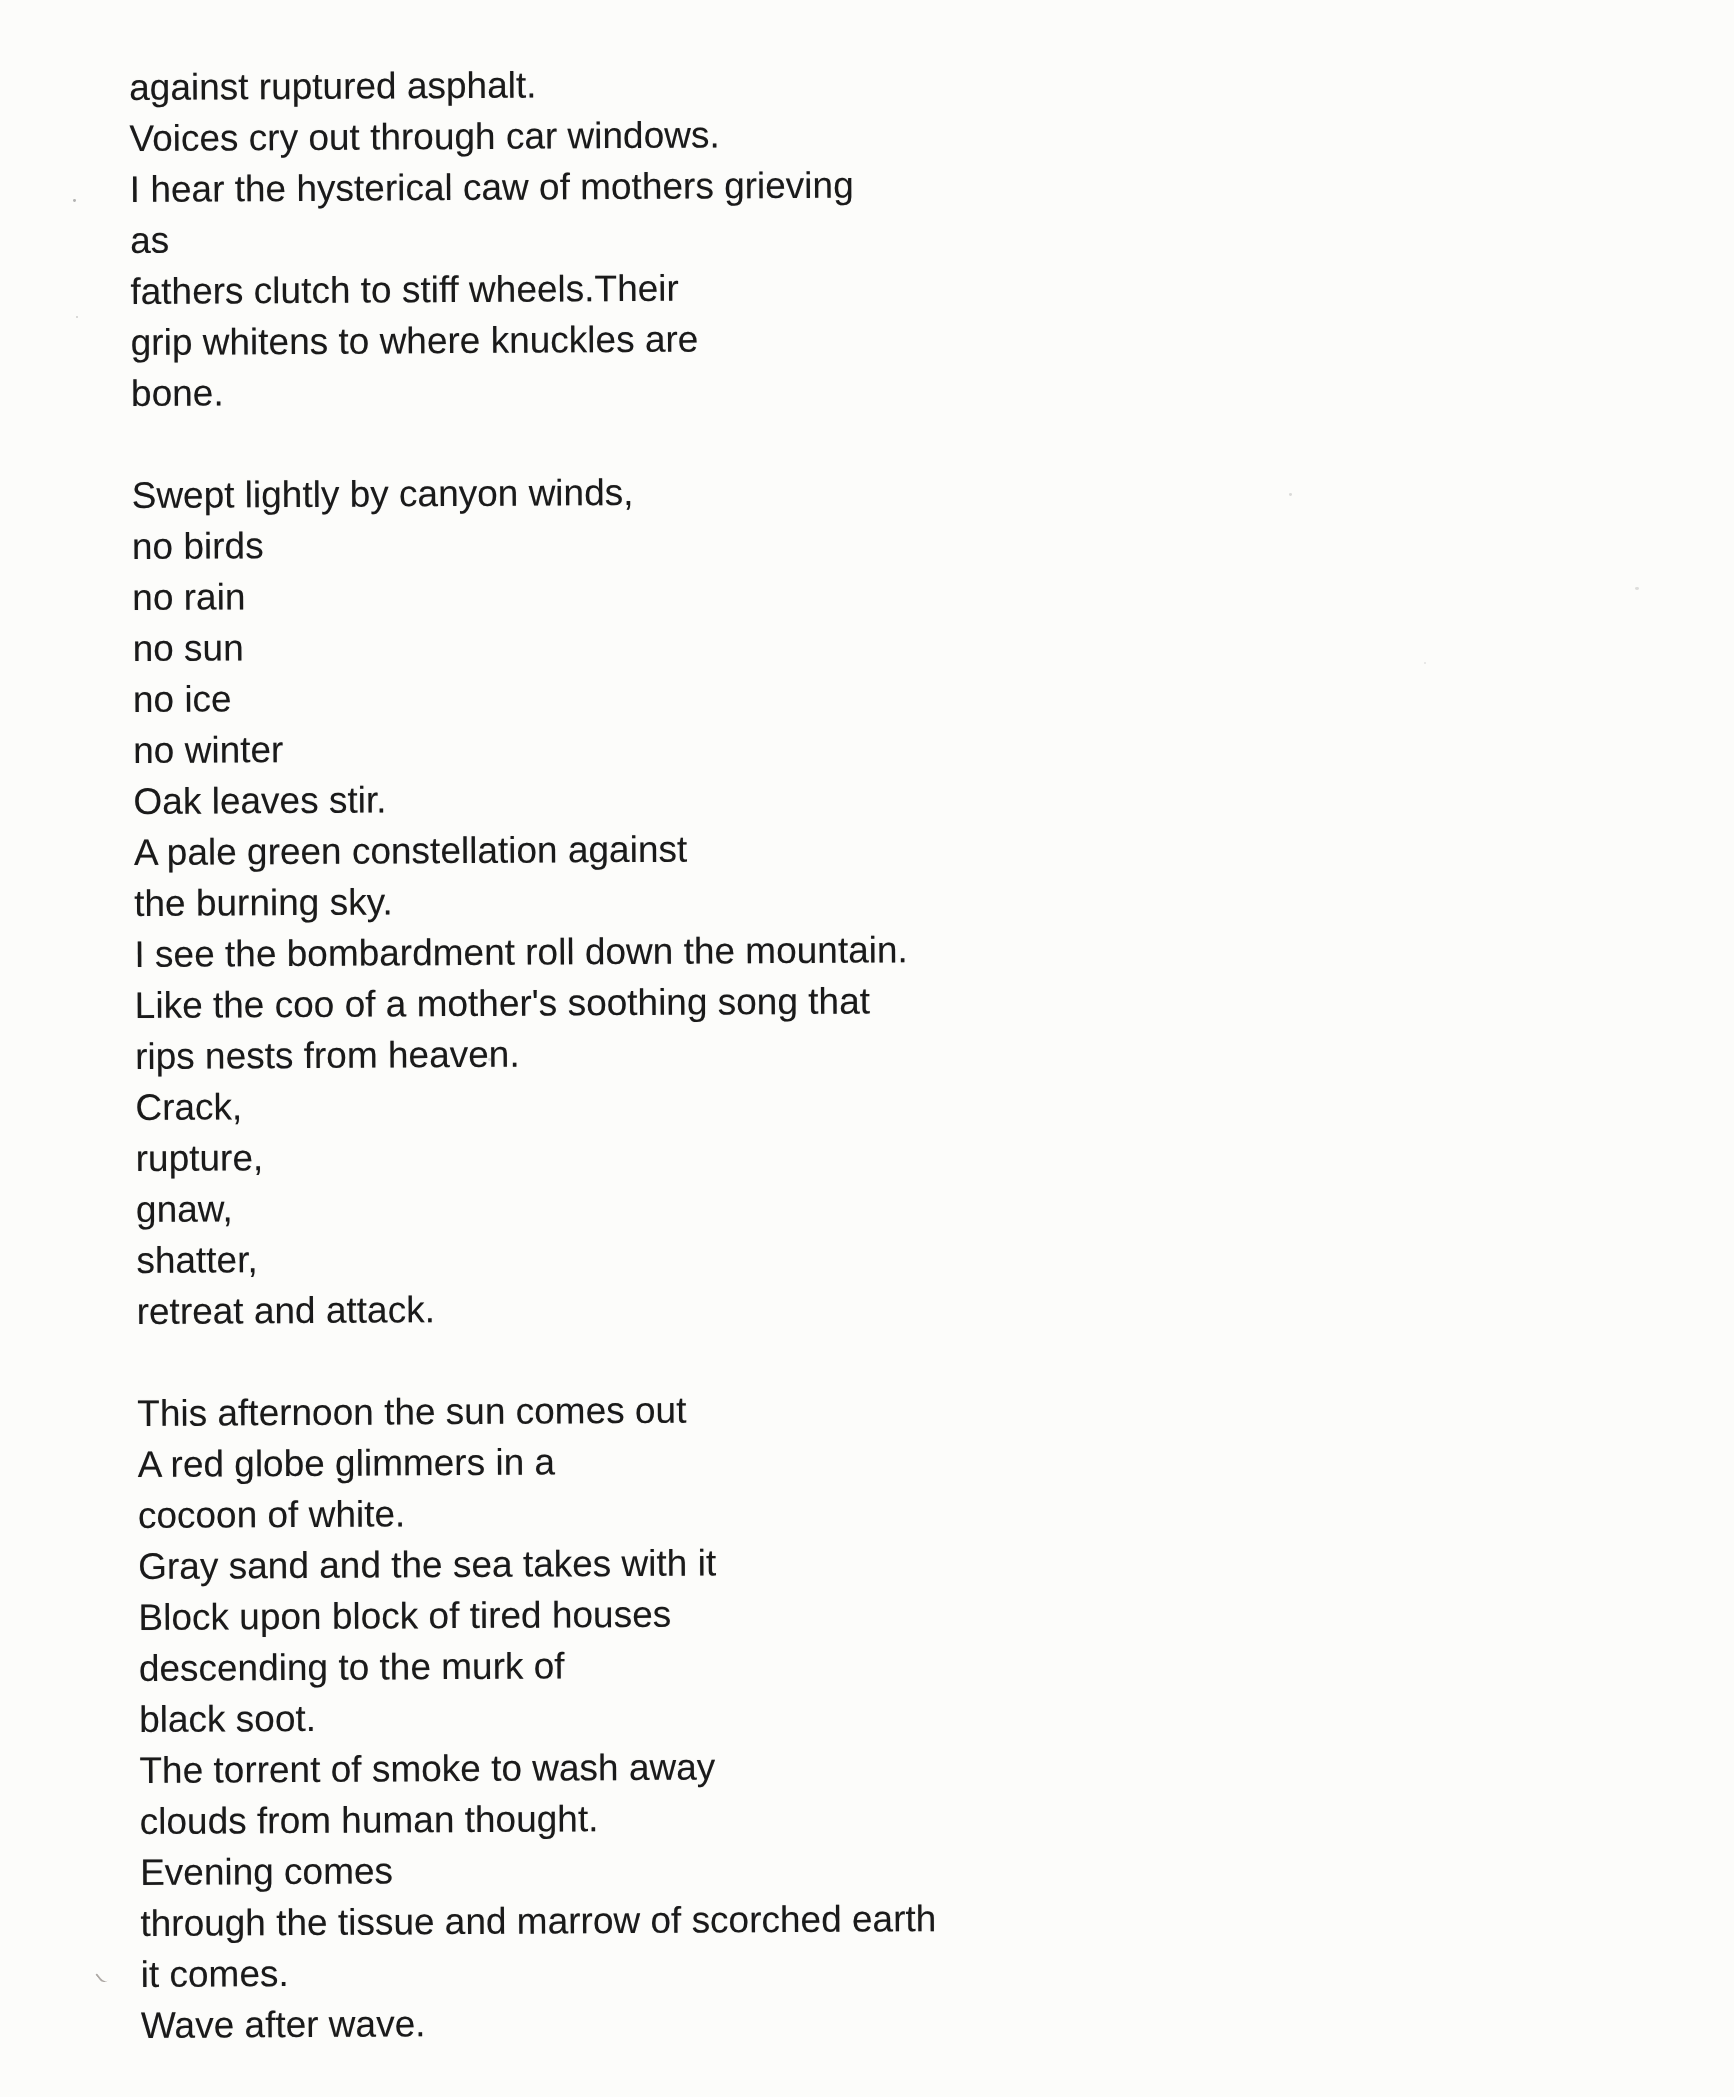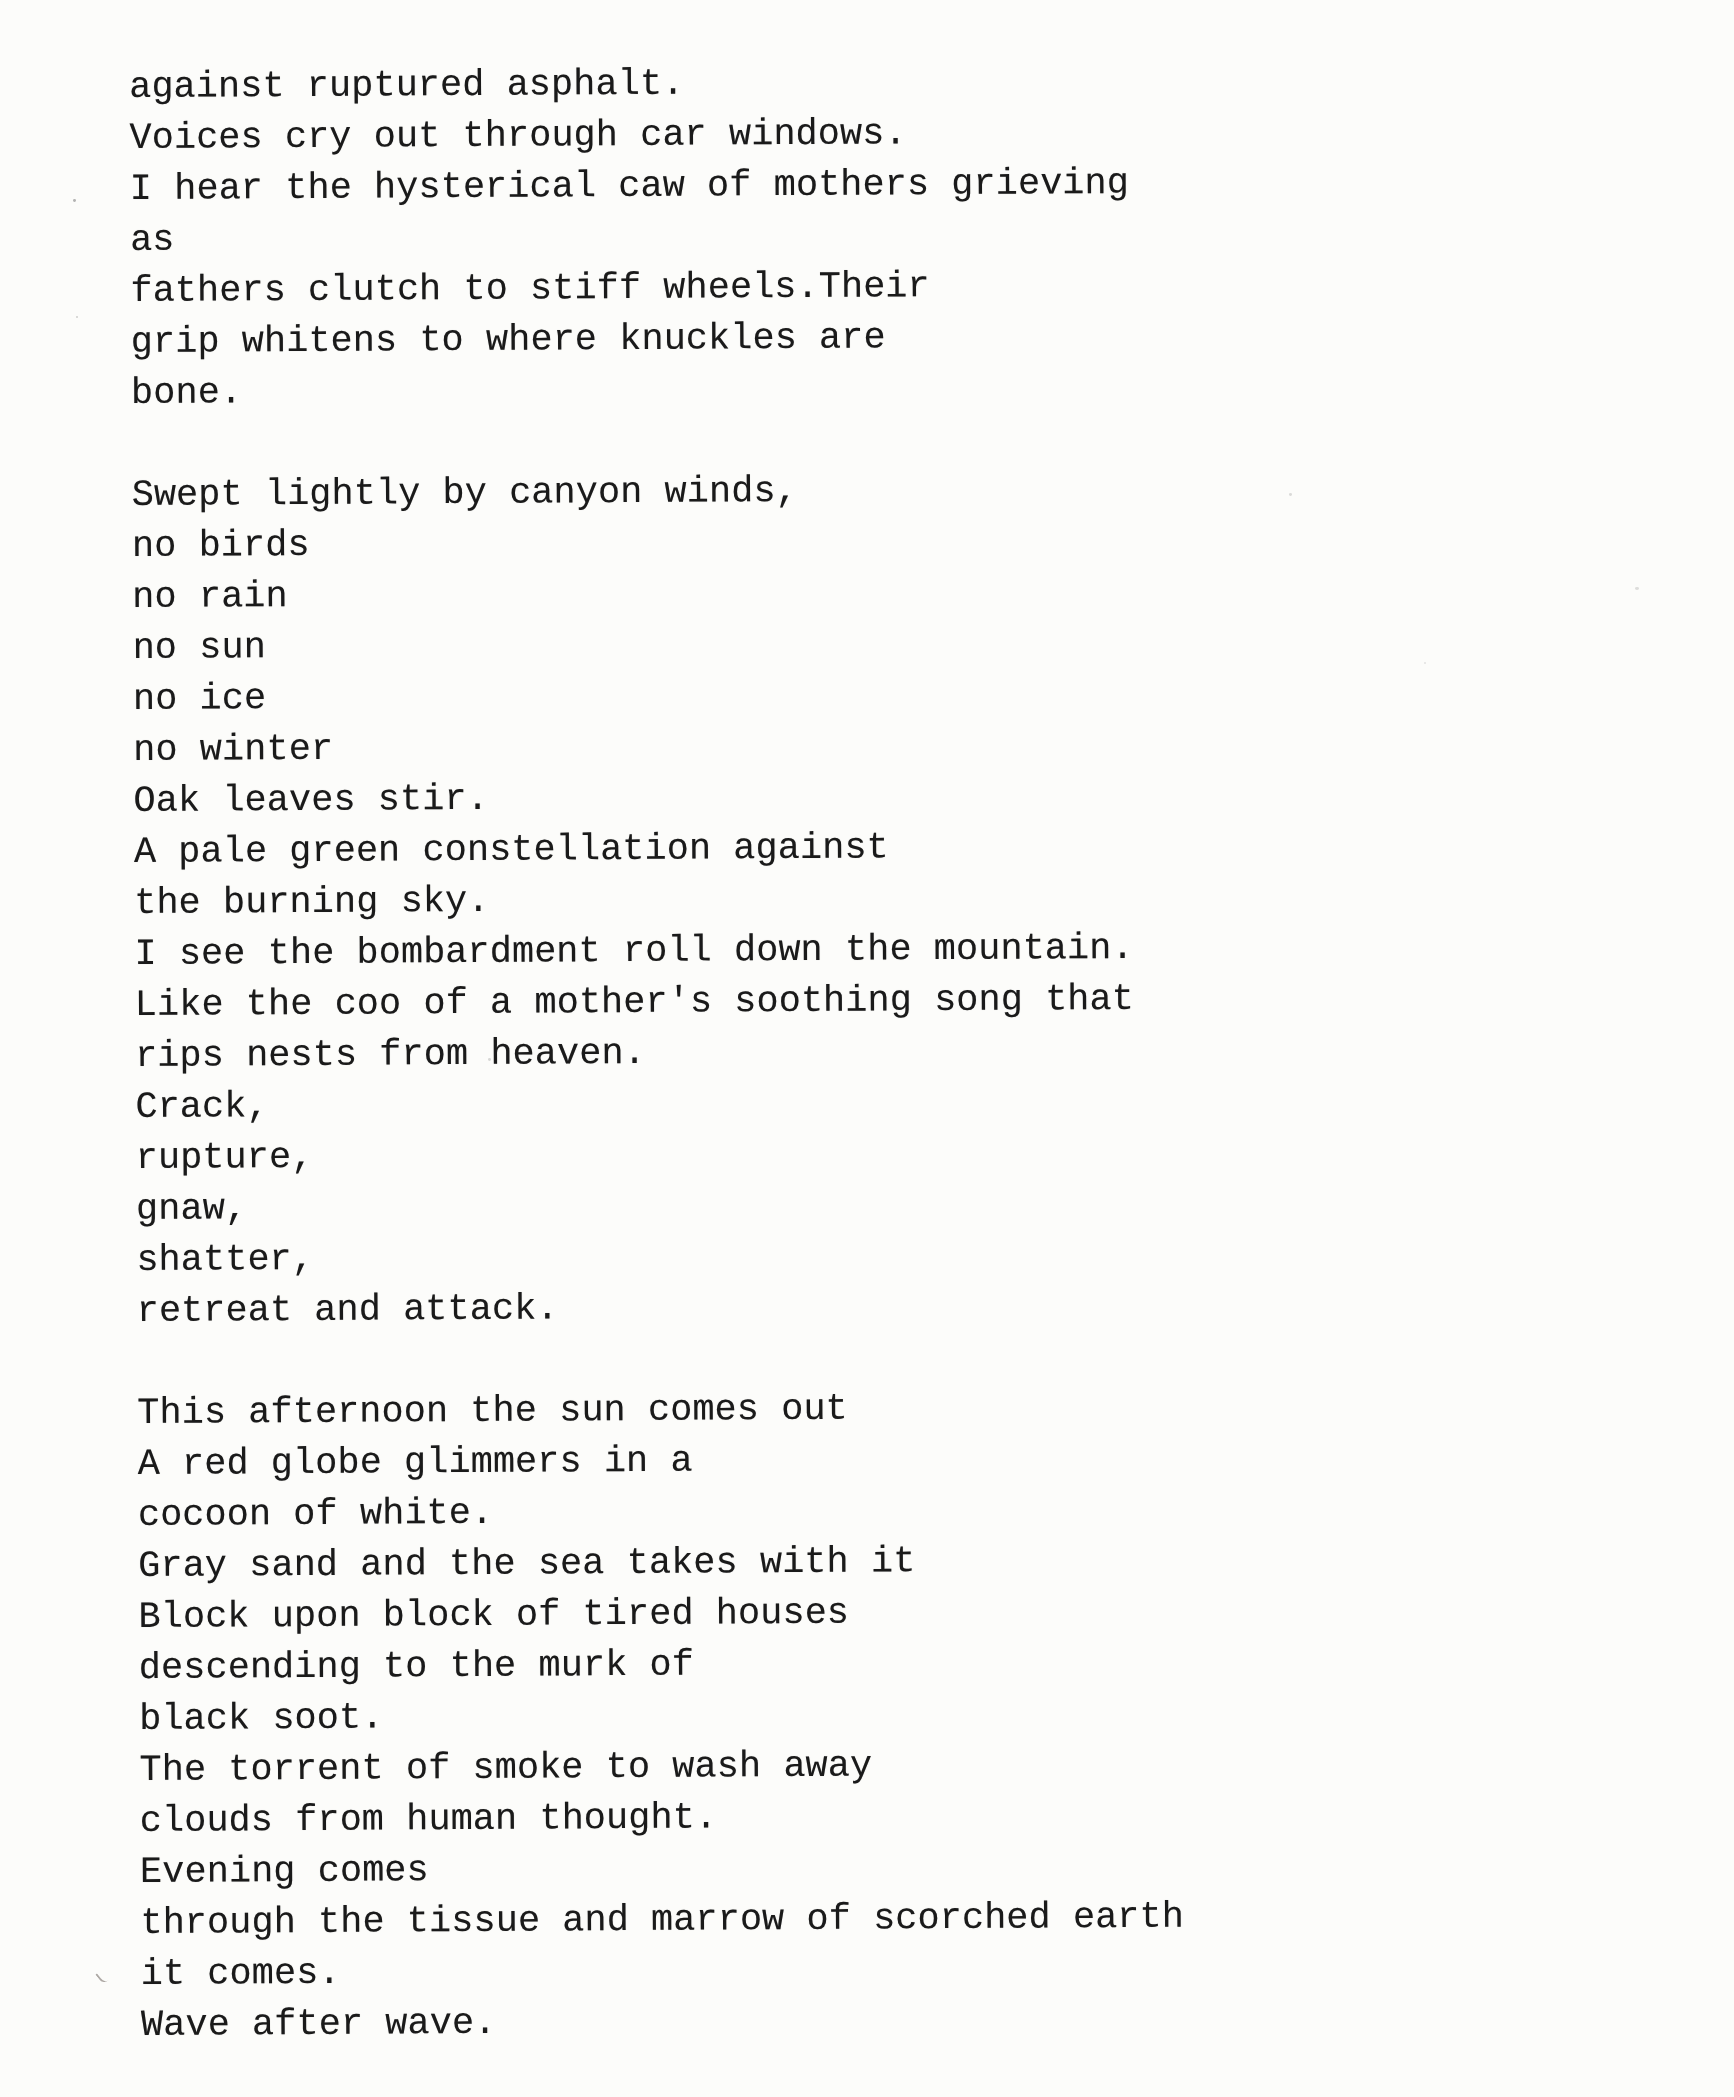--- a/index.html
+++ b/index.html
@@ -5,21 +5,21 @@
   html, body {
     margin: 0;
     padding: 0;
   }
   .page {
     position: relative;
     width: 1735px;
     height: 2097px;
     background: #fcfcfa;
     overflow: hidden;
-    font-family: Liberation Mono, monospace;
+    font-family: Liberation Sans, sans-serif;
   }
   .poem {
     position: absolute;
     top: 62px;
     left: 129px;
     transform: rotate(-0.35deg);
     transform-origin: 0 0;
     color: #1a1a1a;
     font-size: 37px;
     line-height: 51px;

